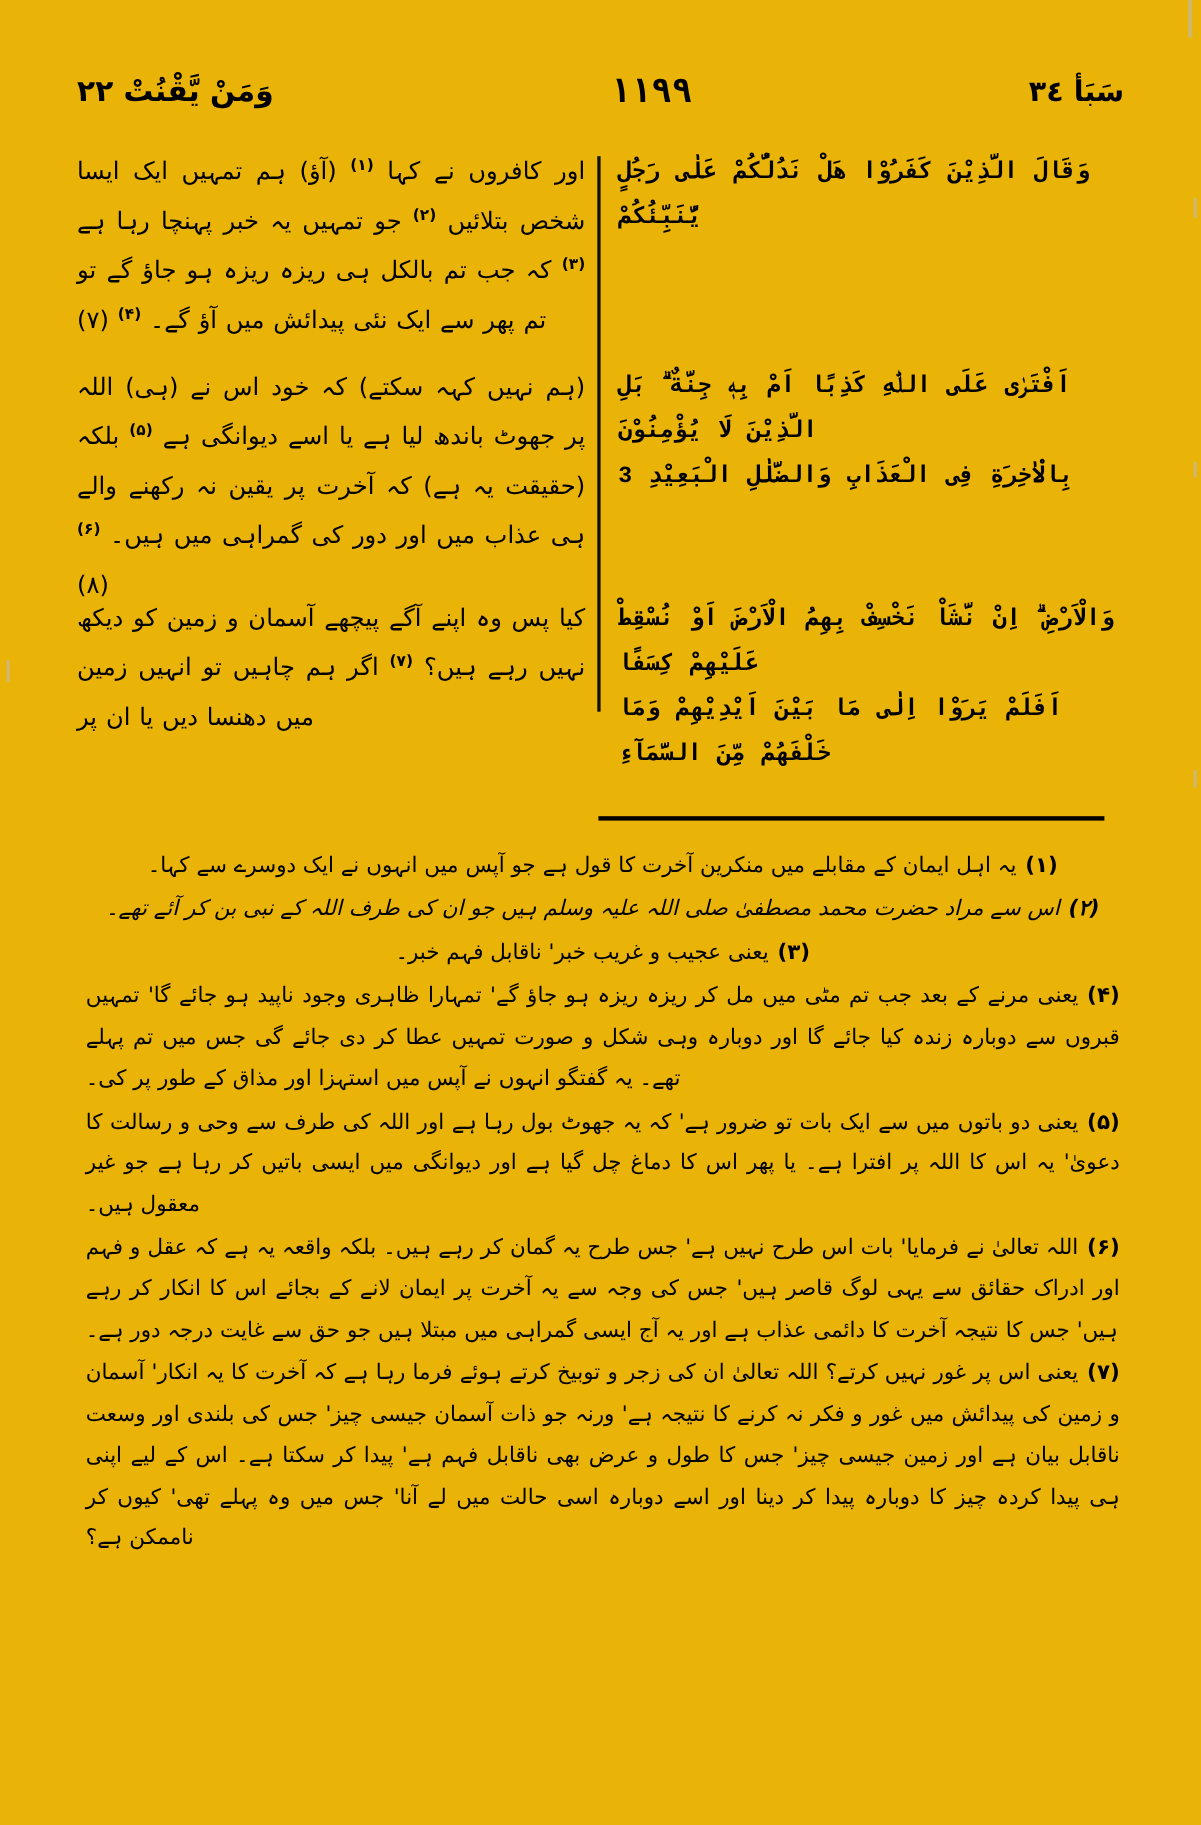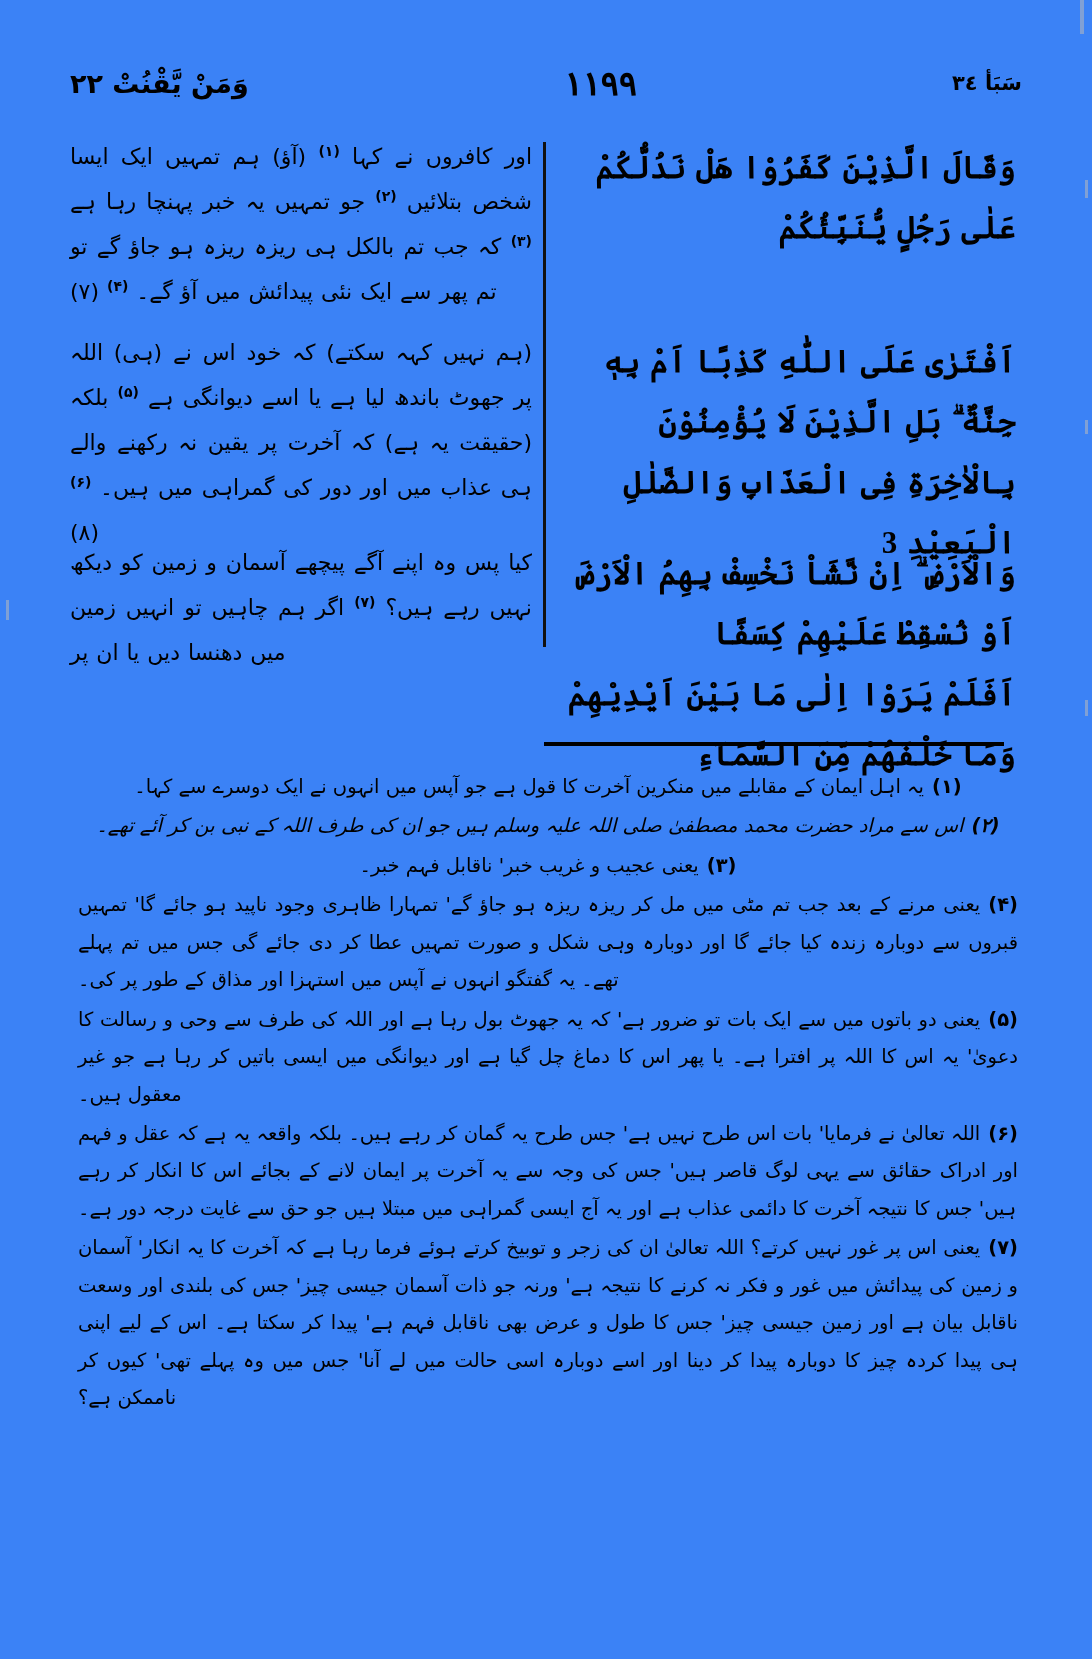--- a/index.html
+++ b/index.html
@@ -13,21 +13,21 @@
     height: 1659px;
     position: relative;
     font-family: "DejaVu Sans", sans-serif;
     color: #000000;
     overflow: hidden;
   }
 
   .page {
     position: absolute;
     inset: 0;
-    background: #3b82f6;
+    background: #eab308;
   }
 
   
   .edge-mark {
     position: absolute;
     background: #b9b9b9;
     opacity: .55;
   }
 
   
@@ -44,23 +44,23 @@
   }
   .header-juz,
   .header-surah {
     font-family: "DejaVu Sans", sans-serif;
     font-size: 27px;
     font-weight: 700;
     letter-spacing: .5px;
     white-space: nowrap;
     line-height: 1.1;
   }
-  .header-surah { font-size: 21px; text-align: right; }
+  .header-surah { font-size: 26px; text-align: right; }
   .header-page {
-    font-family: Liberation Sans, sans-serif;
+    font-family: Liberation Mono, monospace;
     font-size: 31px;
     font-weight: 700;
     letter-spacing: 1px;
   }
 
   
   .body-block {
     position: absolute;
     top: 132px;
     left: 70px;
@@ -86,23 +86,23 @@
   .col-urdu {
     position: absolute;
     top: 0;
     left: 0;
     width: 462px;
     height: 100%;
   }
 
   .ayah {
     direction: rtl;
-    text-align: right;
-    font-family: Liberation Serif, serif;
-    font-size: 31px;
+    text-align: left;
+    font-family: Liberation Mono, monospace;
+    font-size: 21px;
     line-height: 1.95;
     font-weight: 600;
     word-spacing: 2px;
     padding: 0 6px;
   }
 
   .urdu-para {
     direction: rtl;
     text-align: justify;
     text-align-last: left;

